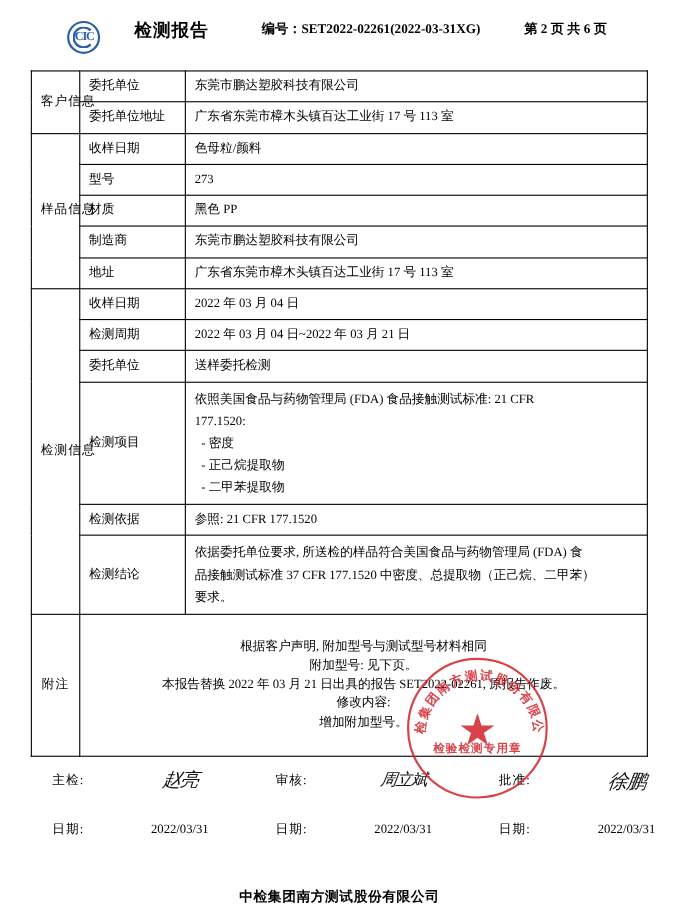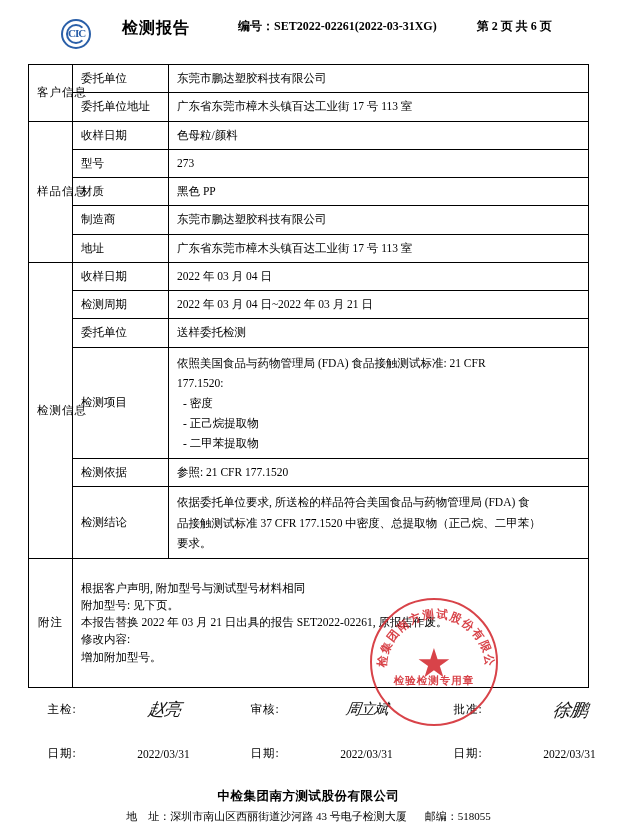--- a/index.html
+++ b/index.html
@@ -130,20 +130,21 @@
   }
 
   
   td.remark-body {
     padding: 7px 10px 7px 10px;
     line-height: 1.85;
     font-size: 11.5px;
     height: 118px;
     vertical-align: top;
     position: relative;
+    text-align: center;
   }
   td.remark-body div { white-space: nowrap; }
 
   
   .sig-wrap {
     position: relative;
     width: 561px;
     margin: 0 auto;
   }
   table.sig {
@@ -394,18 +395,15 @@
       <text>
         <textPath href="#arcpath" startOffset="50%" text-anchor="middle" id="arc-label">中检集团南方测试股份有限公司</textPath>
       </text>
     </svg>
     <div class="star">★</div>
     <div class="sub">检验检测专用章</div>
   </div>
 
   <div class="footer">
     <div class="coname">中检集团南方测试股份有限公司</div>
-    <div class="row">
-      <span>地　址：</span><span>深圳市南山区西丽街道沙河路 43 号电子检测大厦</span><span class="sp"></span><span>邮编：</span><span>518055</span>
-    </div>
   </div>
 
 </div>
 
 </body></html>

